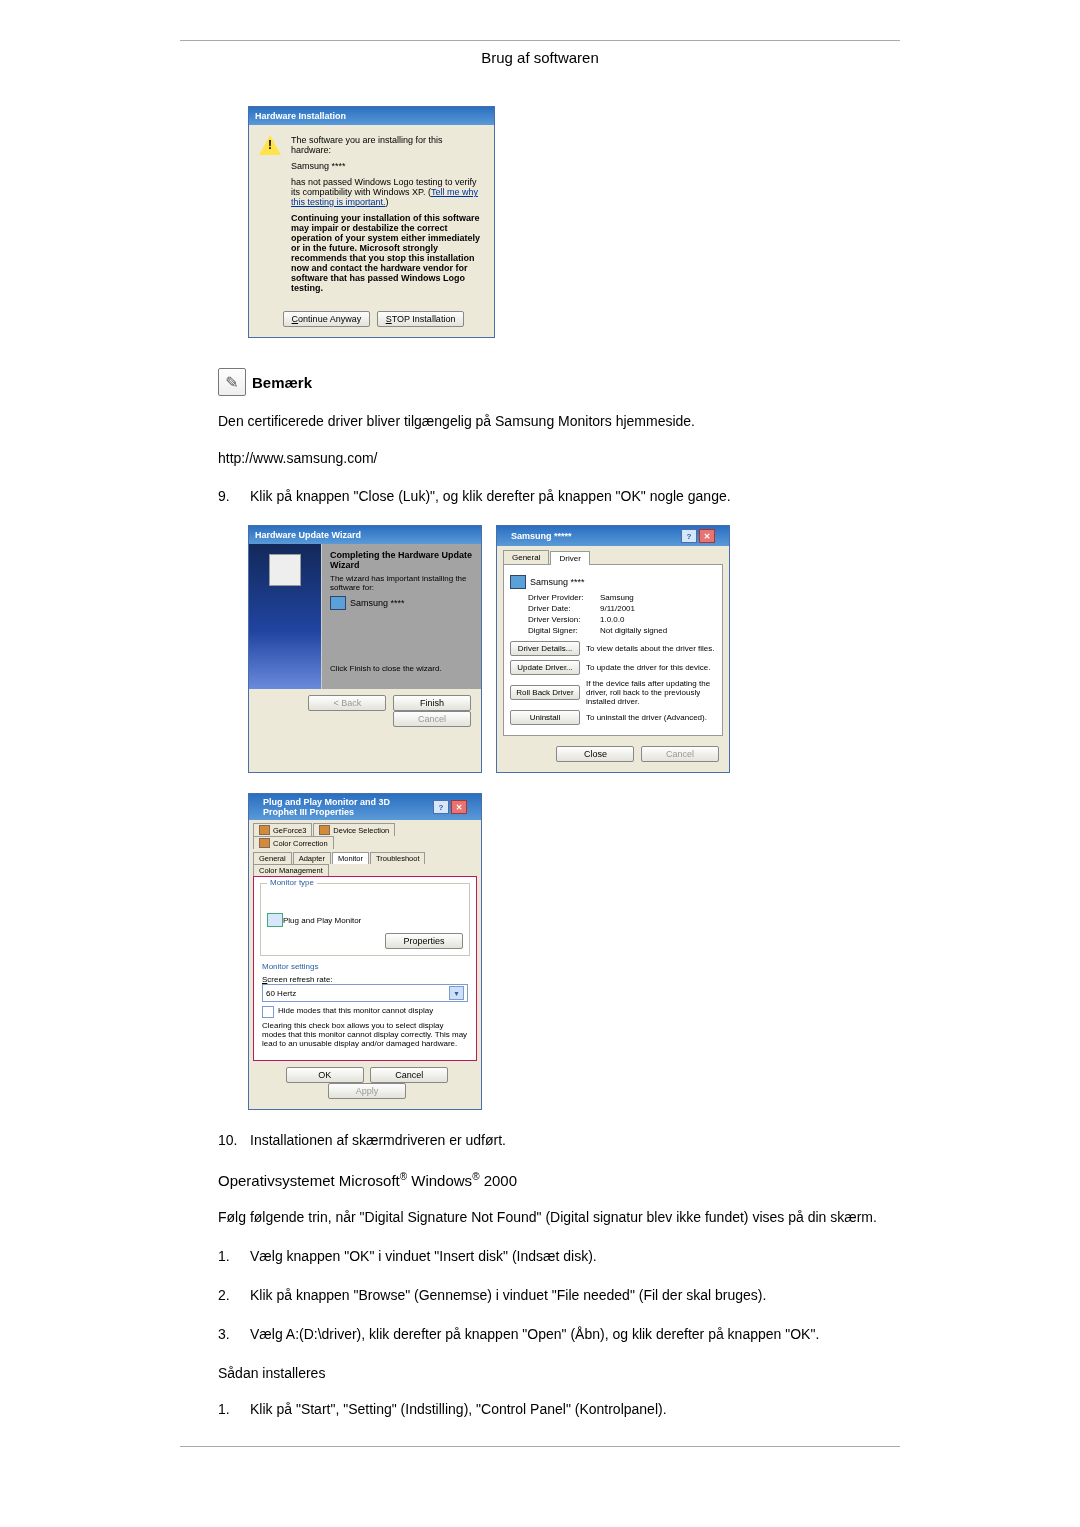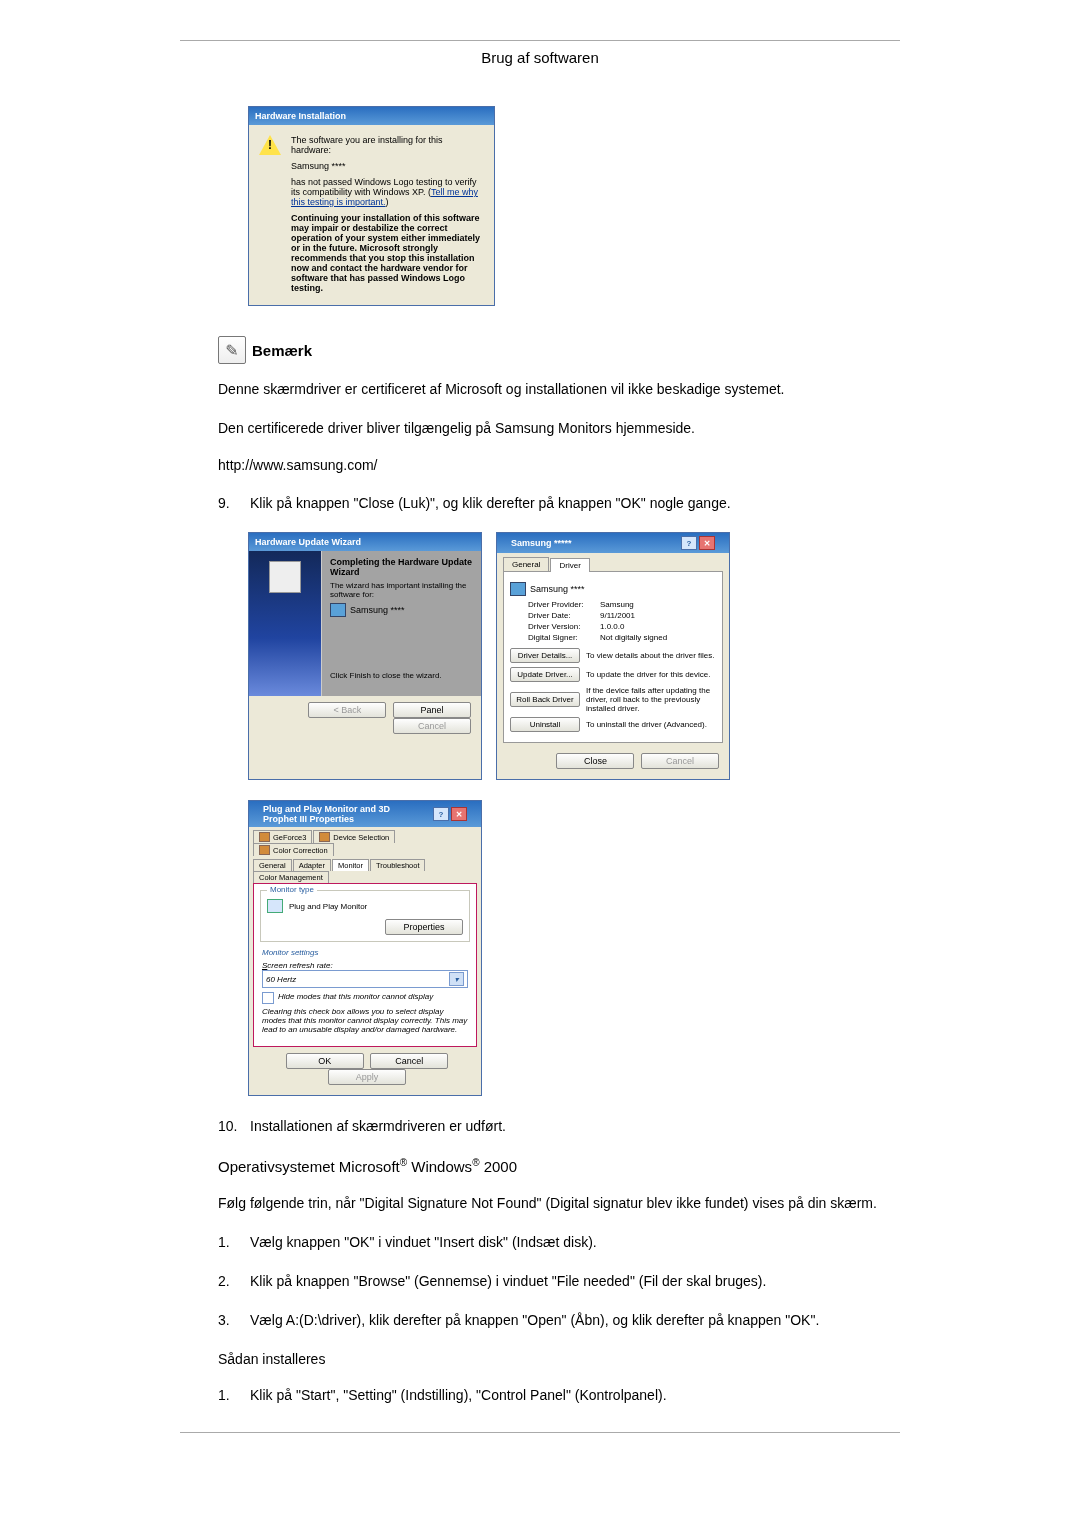--- a/index.html
+++ b/index.html
@@ -233,21 +233,21 @@
   .dlg4-tab.active { background:#fff; }
   .dlg4-panel {
     margin:0 4px;border:1px solid #be185d;background:#fff;padding:6px;min-height:100px;
   }
   .groupbox {
     border:1px solid #c8c8bb;margin:0 0 6px 0;padding:8px 6px 6px 6px;position:relative;font-size:8px;
   }
   .groupbox .gtitle {
     position:absolute;top:-6px;left:6px;background:#fff;padding:0 3px;color:#2a5fa0;
   }
-  .gb-row { display:flex;align-items:center;gap:6px; }
+  .gb-row { display:flex;align-items:center;gap:0;margin-top:21px; }
   .gb-row .mi { width:14px;height:12px;background:#d6e6fb;border:1px solid #4a7; }
   .gb-prop { text-align:right;margin-top:6px; }
   .select {
     border:1px solid #7a9bd0;background:#fff;padding:1px 3px;font-size:8px;display:flex;justify-content:space-between;align-items:center;
   }
   .select .arrow { width:13px;height:12px;background:#cfe0f6;border:1px solid #7a9bd0;display:flex;align-items:center;justify-content:center;color:#2a5fa0;font-size:8px; }
   .chk { display:flex;gap:4px;font-size:8px;margin-top:4px; }
   .chk .box { width:10px;height:10px;border:1px solid #7a9bd0;background:#fff; }
   .hint { font-size:8px;color:#000;margin-top:3px; }
   .bottom-rule {
@@ -271,29 +271,32 @@
           <div class="warn-icon">!</div>
           <div class="dlg1-text">
             <div class="line">The software you are installing for this hardware:</div>
             <div class="line">Samsung ****</div>
             <div class="line">
               <span>has not passed Windows Logo testing to verify its compatibility with Windows XP. (</span><span class="link">Tell me why this testing is important.</span><span>)</span>
             </div>
             <div class="line bold">Continuing your installation of this software may impair or destabilize the correct operation of your system either immediately or in the future. Microsoft strongly recommends that you stop this installation now and contact the hardware vendor for software that has passed Windows Logo testing.</div>
           </div>
         </div>
+        <div class="dlg1-buttons" style="text-align:center;">
+          <span class="xpbtn"><span class="u">C</span><span>ontinue Anyway</span></span>
+          <span class="xpbtn"><span class="u">S</span>TOP Installation</span>
+        </div>
       </div>
     </div>
 
     <div class="note-row">
       <span class="note-icon">✎</span>
       <span class="note-text">Bemærk</span>
     </div>
 
-    <div class="para">Denne skærmdriver er certificeret af Microsoft og installationen vil ikke beskadige systemet.</div>
     <div class="para">Den certificerede driver bliver tilgængelig på Samsung Monitors hjemmeside.</div>
     <div class="url">http://www.samsung.com/</div>
 
     <ol class="outer">
       <li>
         <span class="num">9.</span>
         <span class="body">Klik på knappen "Close (Luk)", og klik derefter på knappen "OK" nogle gange.</span>
       </li>
     </ol>
 
@@ -311,21 +314,21 @@
             <div class="wiz-device">
               <span class="di"></span>
               <span>Samsung ****</span>
             </div>
             <div style="height:50px;"></div>
             <span class="small">Click Finish to close the wizard.</span>
           </div>
         </div>
         <div class="dlg2-buttons">
           <span class="xpbtn disabled">&lt; Back</span>
-          <span class="xpbtn">Panel</span>
+          <span class="xpbtn">Finish</span>
           <span class="xpbtn disabled">Cancel</span>
         </div>
       </div>
 
       <div class="dlg dlg3">
         <div class="dlg3-title">
           <span>Samsung *****</span>
           <span class="winbtns">
             <span class="winbtn">?</span>
             <span class="winbtn close">✕</span>
@@ -412,21 +415,21 @@
         </div>
         <div class="dlg4-panel">
           <div class="groupbox">
             <span class="gtitle">Monitor type</span>
             <div class="gb-row">
               <span class="mi"></span>
               <span>Plug and Play Monitor</span>
             </div>
             <div class="gb-prop"><span class="xpbtn">Properties</span></div>
           </div>
-          <div class="groupbox" style="border:none;padding:0 2px;font-style:italic;">
+          <div class="groupbox" style="border:none;padding:0 2px;">
             <span style="color:#2a5fa0;font-size:8px;">Monitor settings</span>
             <div style="margin-top:4px;font-size:8px;"><span class="u" style="text-decoration:underline;">S</span>creen refresh rate:</div>
             <div class="select">
               <span>60 Hertz</span>
               <span class="arrow">▾</span>
             </div>
             <div class="chk">
               <span class="box"></span>
               <span>Hide modes that this monitor cannot display</span>
             </div>

